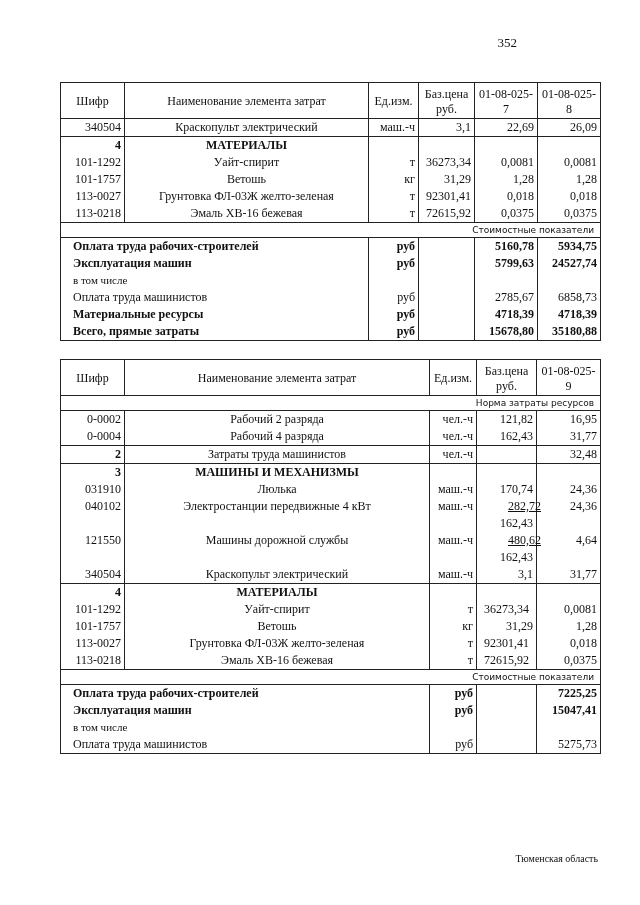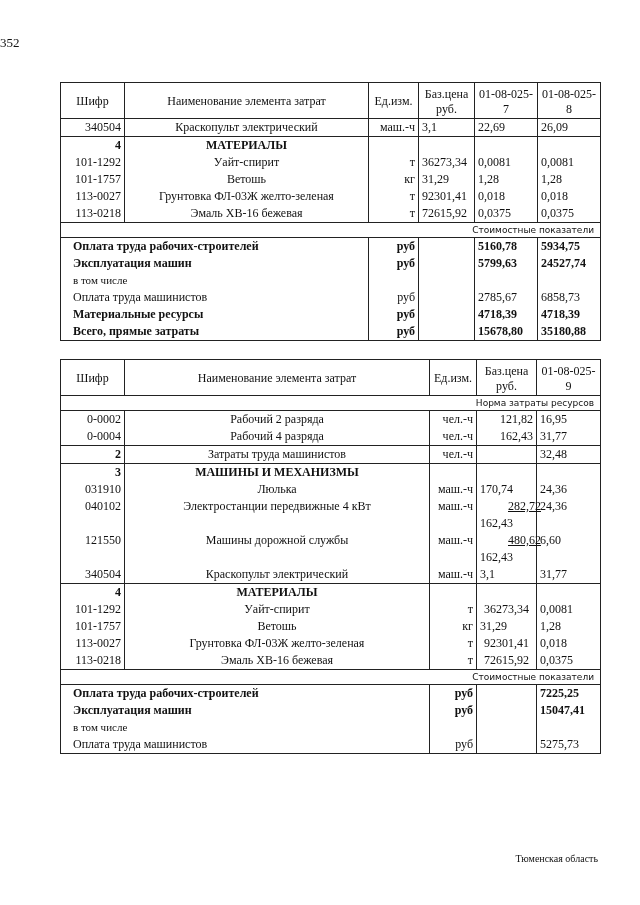--- a/index.html
+++ b/index.html
@@ -1,38 +1,38 @@
 <!DOCTYPE html>
 <html><head>
 <meta charset="utf-8">
 <style>
   html, body { margin: 0; padding: 0; background: #ffffff; }
   body {
     width: 640px; height: 905px; position: relative; overflow: hidden;
     font-family: "Liberation Serif", "DejaVu Serif", serif; color: #111;
   }
   .page-number {
-    position: absolute; top: 35px; left: 0; width: 517px; text-align: left;
+    position: absolute; top: 35px; left: 0; width: 517px; text-align: right;
     font-size: 13px;
   }
   table.est {
     position: absolute; left: 60px; width: 540px;
     border-collapse: collapse; table-layout: fixed;
     font-size: 12px; line-height: 17px; padding-left: 38px;
   }
   table.est td {
     padding: 0 3px; vertical-align: middle; white-space: nowrap;
     border-left: 1px solid #222; border-right: 1px solid #222;
   }
   table.est tr.head td {
     border: 1px solid #222; text-align: center; line-height: 15px; padding-top: 2px;
   }
   table.est tr.botline td { border-bottom: 1px solid #222; }
   .c { text-align: right; }
-  .r { }
+  .r { text-align: right; }
   .l { text-align: center; }
   .b { font-weight: bold; }
   .section-label td.lbl {
     font-family: "DejaVu Sans", "Liberation Sans", sans-serif; font-size: 9px;
     text-align: right; line-height: 14px; padding-right: 6px;
   }
   tr.section-label td { border-left: none; border-right: none; margin-left: 47px; }
   tr.section-label td:first-child { border-left: 1px solid #222; }
   tr.section-label td:last-child { border-right: 1px solid #222; }
   .u { text-decoration: underline; margin-left: 28px; }
@@ -222,21 +222,21 @@
     <td class="l" style="vertical-align:top">Электростанции передвижные 4 кВт</td>
     <td class="c" style="vertical-align:top">маш.-ч</td>
     <td class="r"><span class="u">282,72</span><br><span>162,43</span></td>
     <td class="r" style="vertical-align:top">24,36</td>
   </tr>
   <tr>
     <td class="c" style="vertical-align:top">121550</td>
     <td class="l" style="vertical-align:top">Машины дорожной службы</td>
     <td class="c" style="vertical-align:top">маш.-ч</td>
     <td class="r"><span class="u">480,62</span><br><span>162,43</span></td>
-    <td class="r" style="vertical-align:top">6,60</td>
+    <td class="r" style="vertical-align:top">4,64</td>
   </tr>
   <tr class="botline">
     <td class="c">340504</td>
     <td class="l">Краскопульт электрический</td>
     <td class="c">маш.-ч</td>
     <td class="r">3,1</td>
     <td class="r">31,77</td>
   </tr>
   <tr>
     <td class="c b">4</td>

